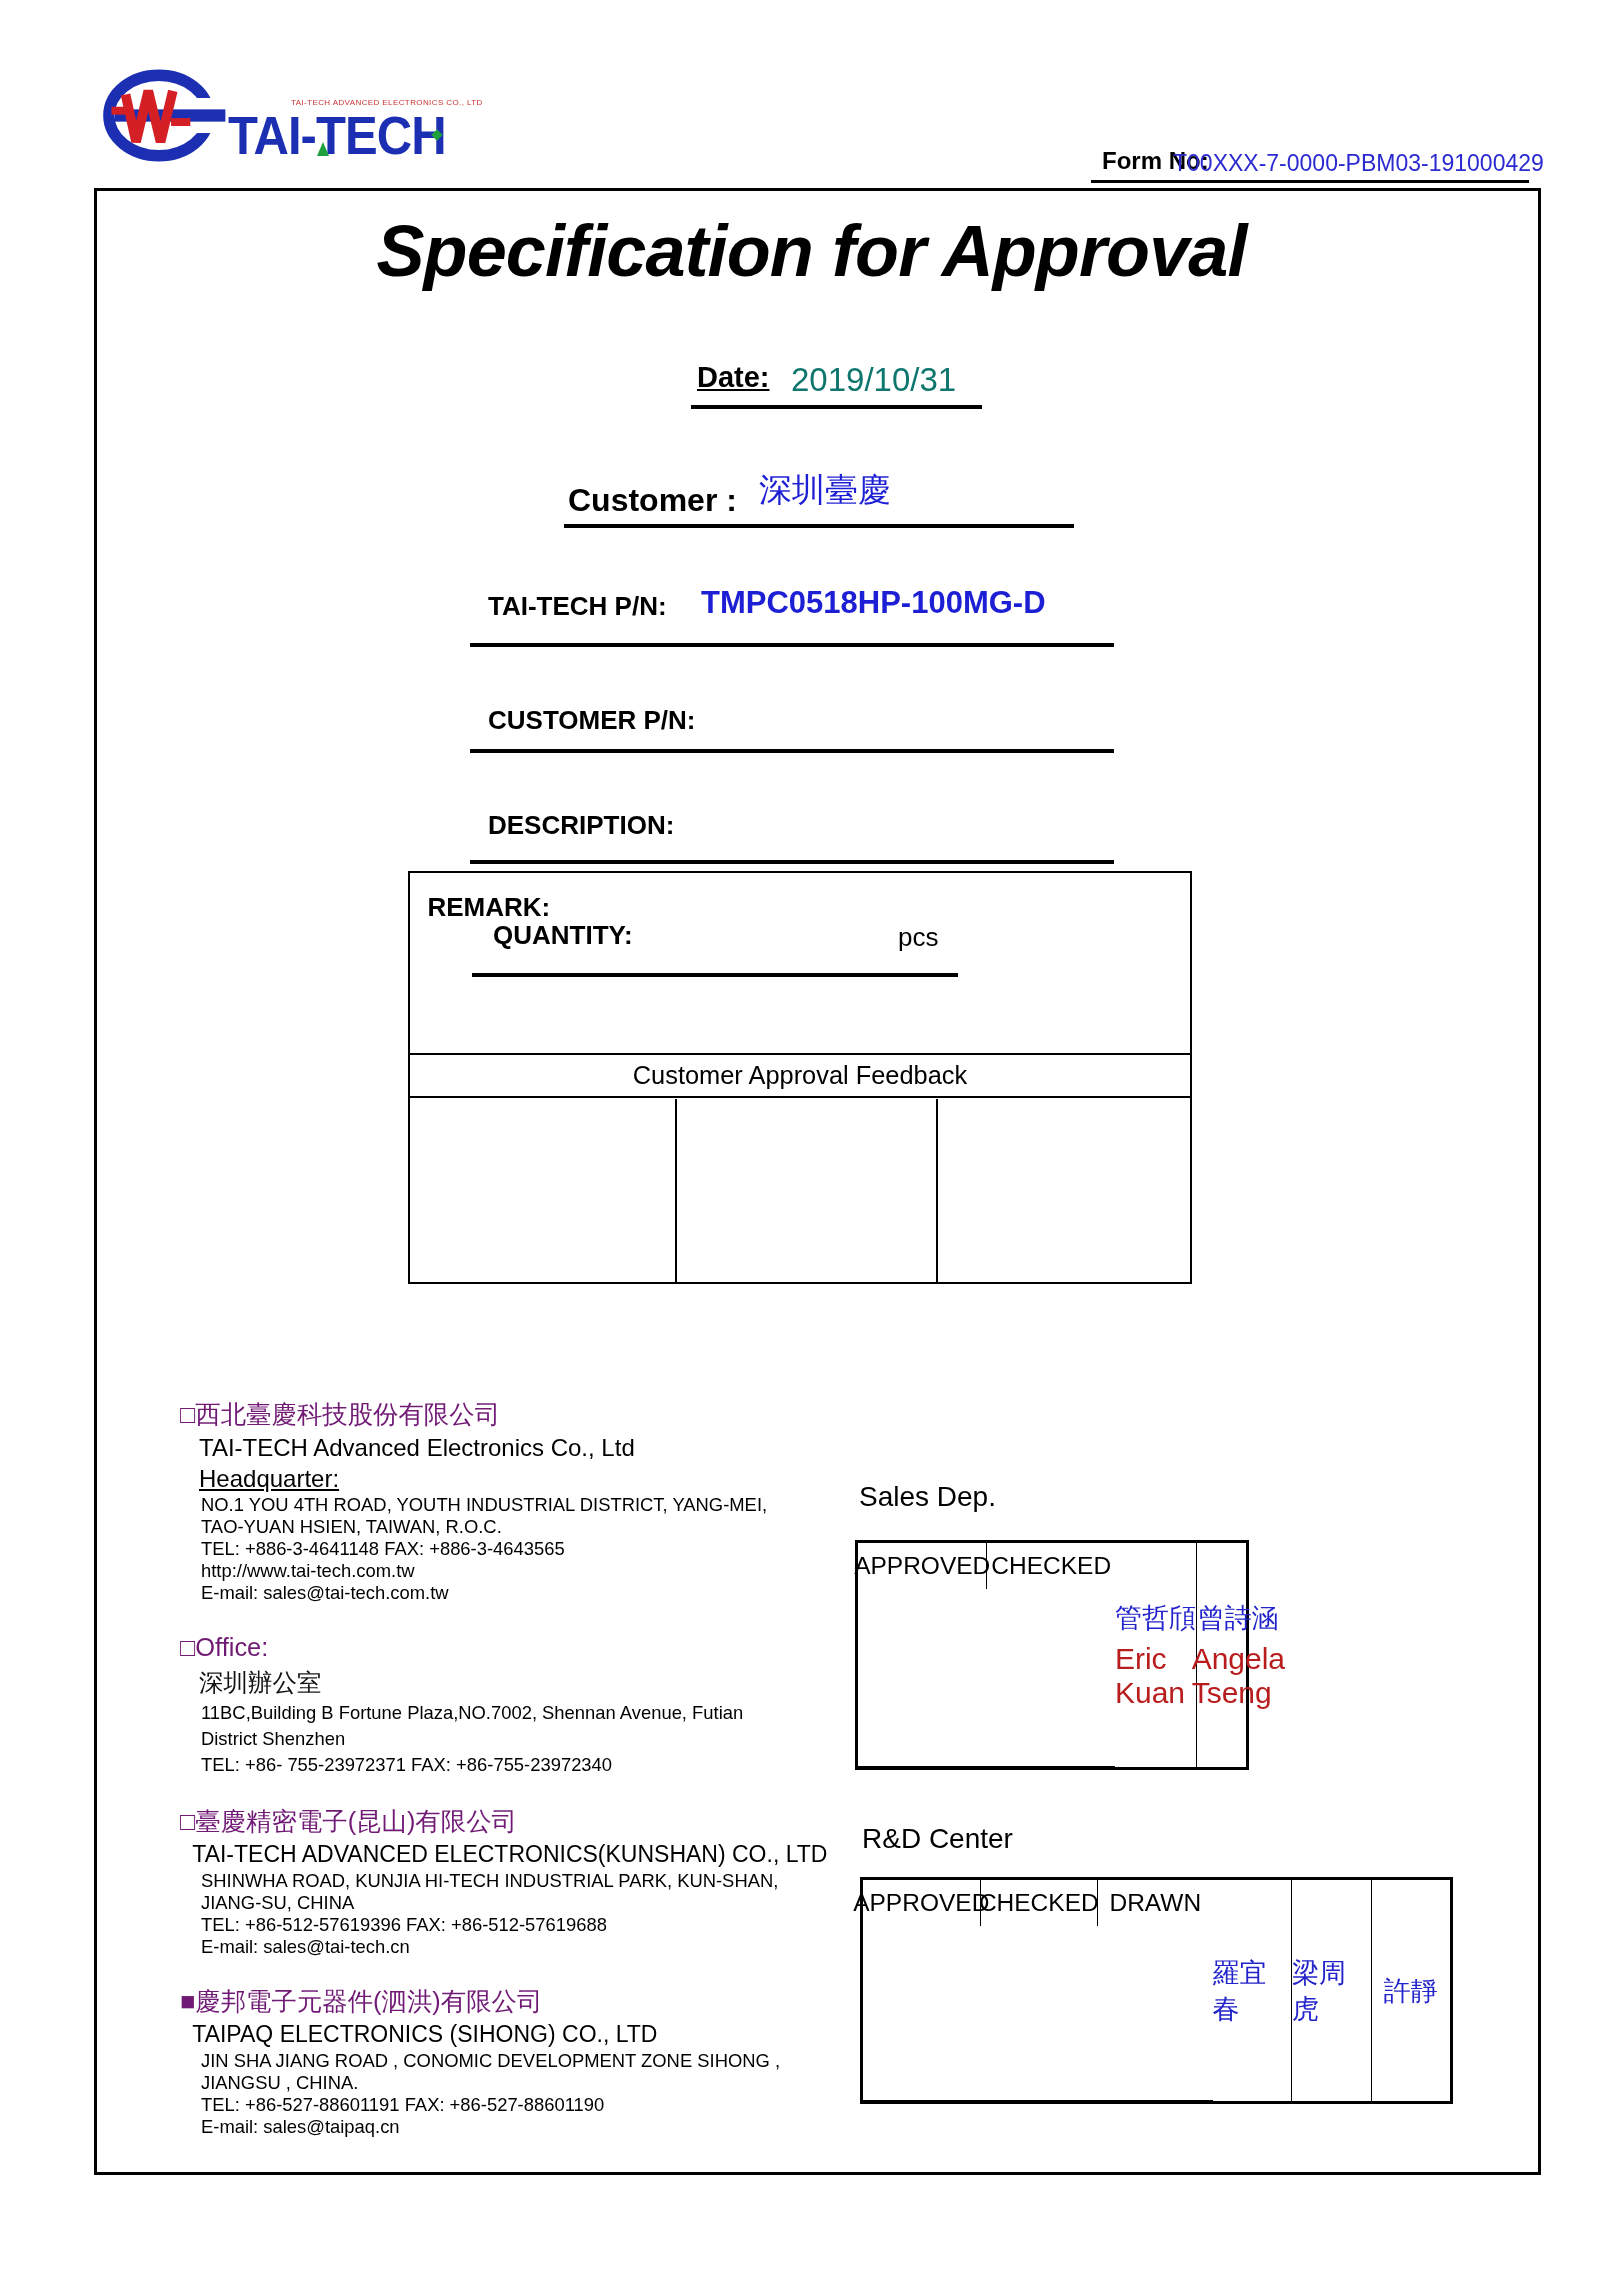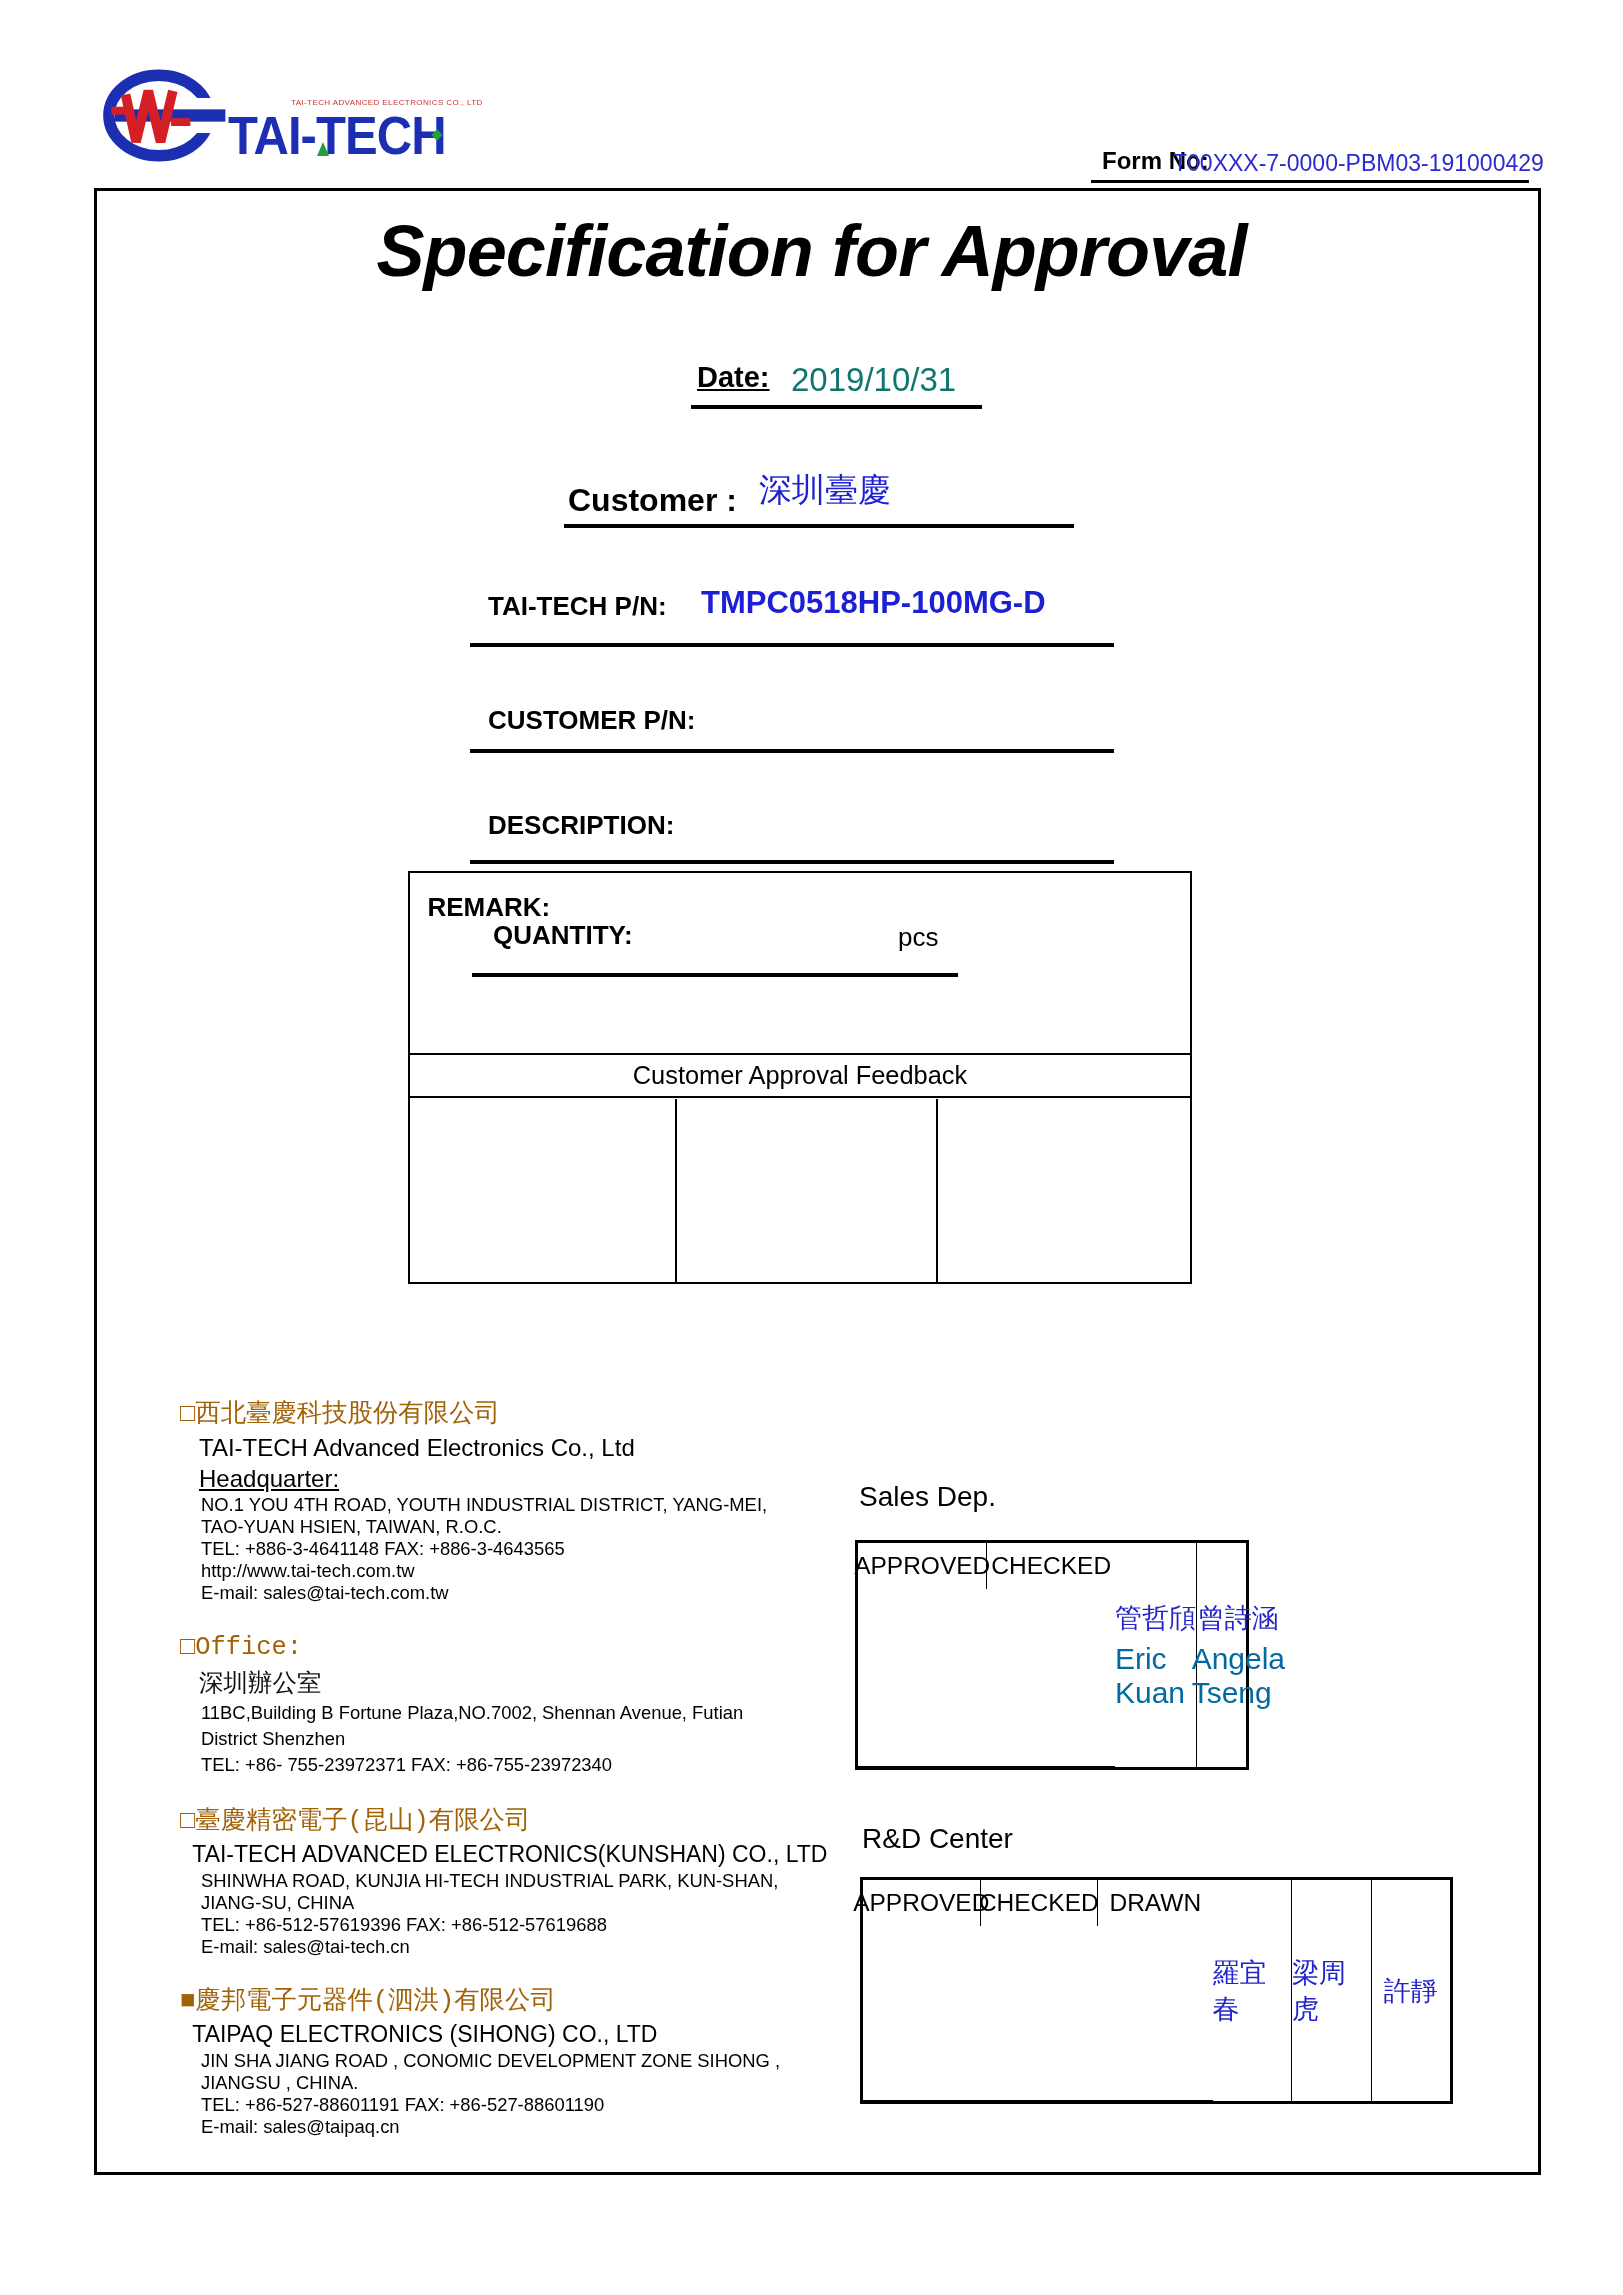--- a/index.html
+++ b/index.html
@@ -43,38 +43,38 @@
              display:flex;align-items:center;justify-content:center;font-size:25.4px;}
   .fb-cells{position:absolute;left:0;top:226px;width:100%;bottom:0;display:flex;}
   .fb-cell{height:100%;}
   .fb-c1{width:265px;border-right:2.6px solid #000;}
   .fb-c2{width:259px;border-right:2.6px solid #000;}
   .fb-c3{flex:1;}
 
   
   .companies{position:absolute;left:180px;top:1397px;width:666px;}
   .co-block{margin-bottom:26px;}
-  .co-name{font-size:25.4px;line-height:35px;color:#a16207;font-family:Liberation Mono, monospace;}
+  .co-name{font-size:25.4px;line-height:35px;color:#701a75;}
   .co-en{font-size:24px;line-height:31px;padding-left:19px;}
   .co-en.u{text-decoration:underline;}
   .co-caps{font-size:23px;line-height:31px;padding-left:12.3px;white-space:nowrap;}
   .co-cjk2{font-size:24.5px;line-height:35px;padding-left:19px;color:#111;}
   .co-b{font-size:18.4px;font-weight:normal;line-height:22px;padding-left:21px;white-space:nowrap;}
   .co-b.sp{line-height:26px;}
 
   
   .sec-label{position:absolute;font-size:28px;}
   .appr-table{position:absolute;border:3.5px solid #000;display:flex;flex-direction:row;}
   .appr-head{display:flex;border-bottom:1.8px solid #000;}
   .appr-head .hcell{display:flex;align-items:center;justify-content:center;font-size:24.5px;}
   .appr-body{display:flex;flex:1;}
   .acell{display:flex;flex-direction:column;align-items:center;justify-content:center;}
   .bdr{border-right:1.8px solid #000;}
   .cn-name{font-family:"DejaVu Serif", serif;font-size:27px;color:#2323cc;}
-  .en-name{font-size:30px;color:#0369a1;margin-top:5.3px;}
+  .en-name{font-size:30px;color:#b91c1c;margin-top:5.3px;}
 
   .sales-table{left:855px;top:1540px;width:388px;height:224px;}
   .sales-table .hcell{height:46px;width:50%;}
   .sales-table .acell{width:50%;}
 
   .rd-table{left:860px;top:1877px;width:587px;height:221px;}
   .rd-table .hcell{height:46px;width:33.33%;}
   .rd-table .acell{width:33.33%;}
 </style>
 </head>

